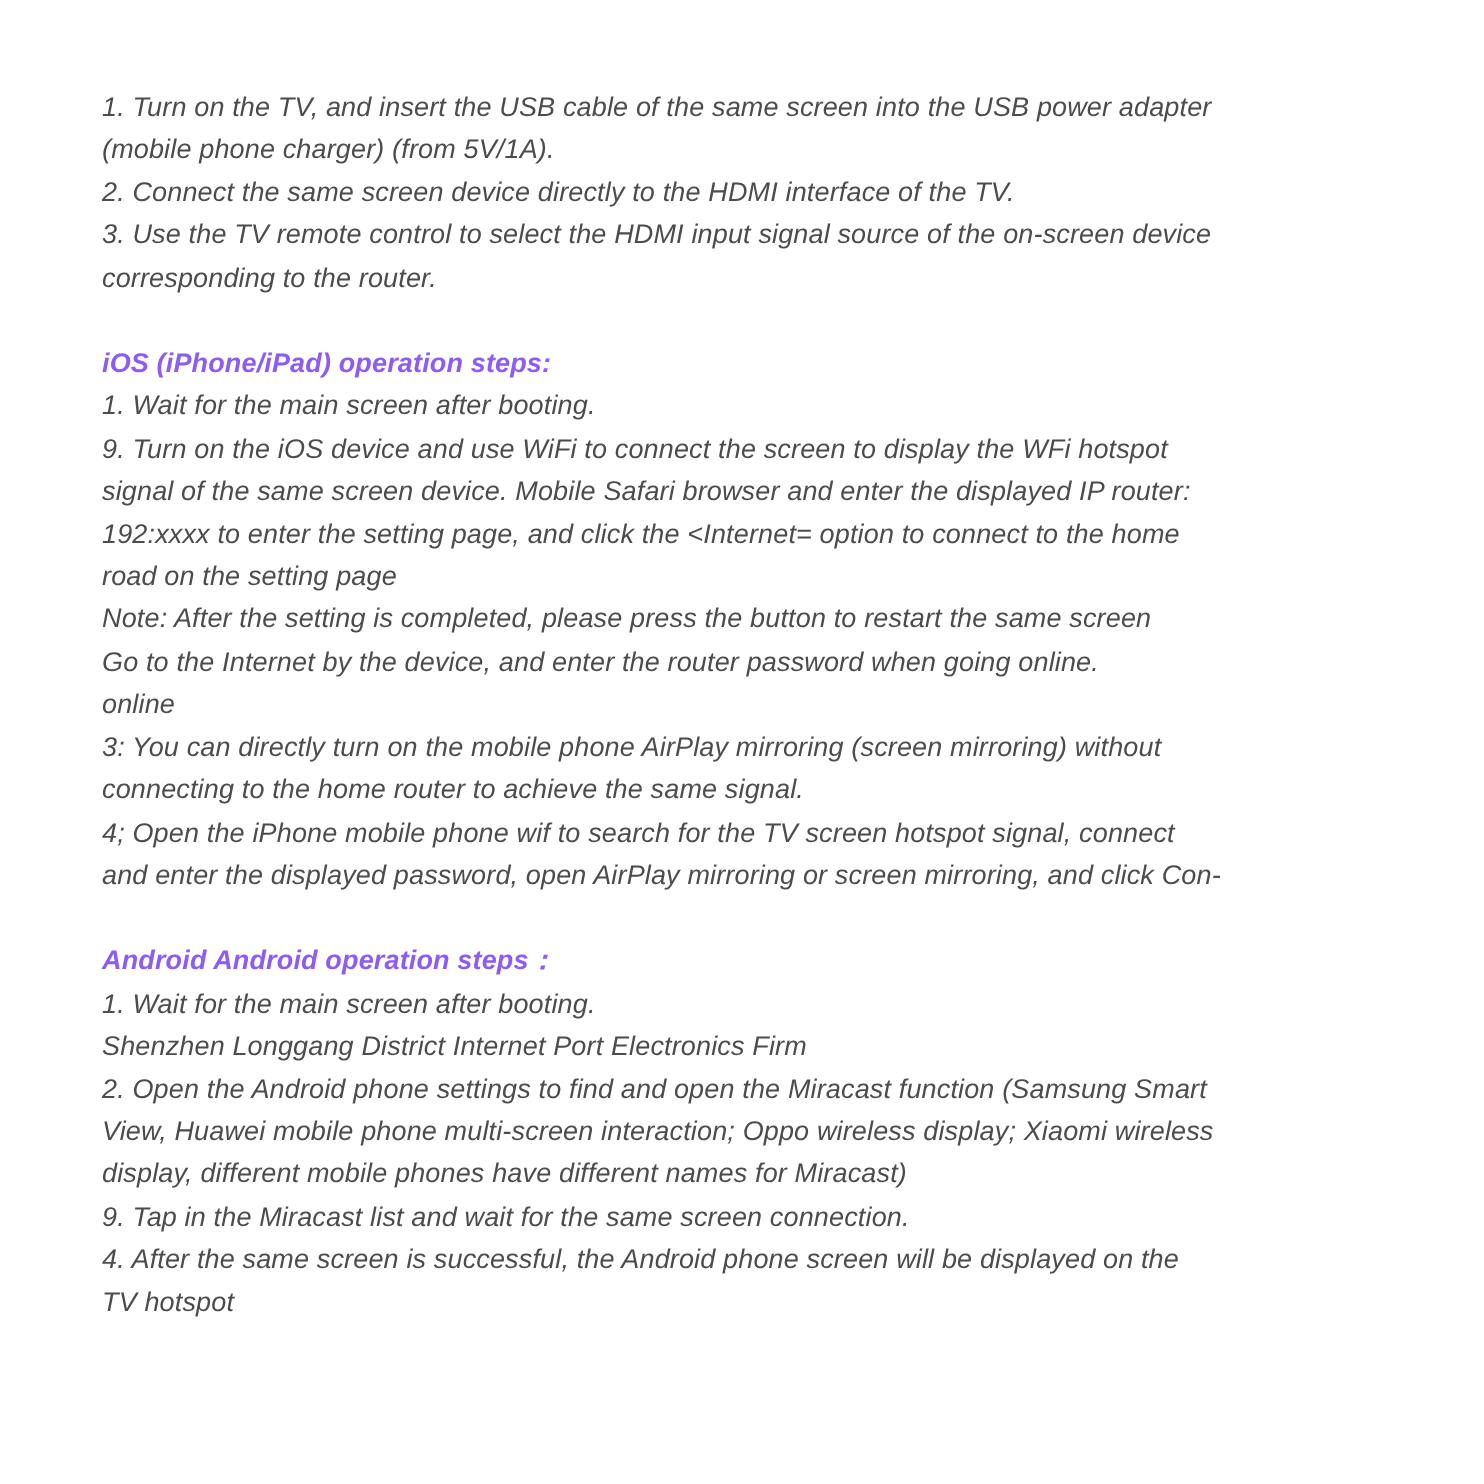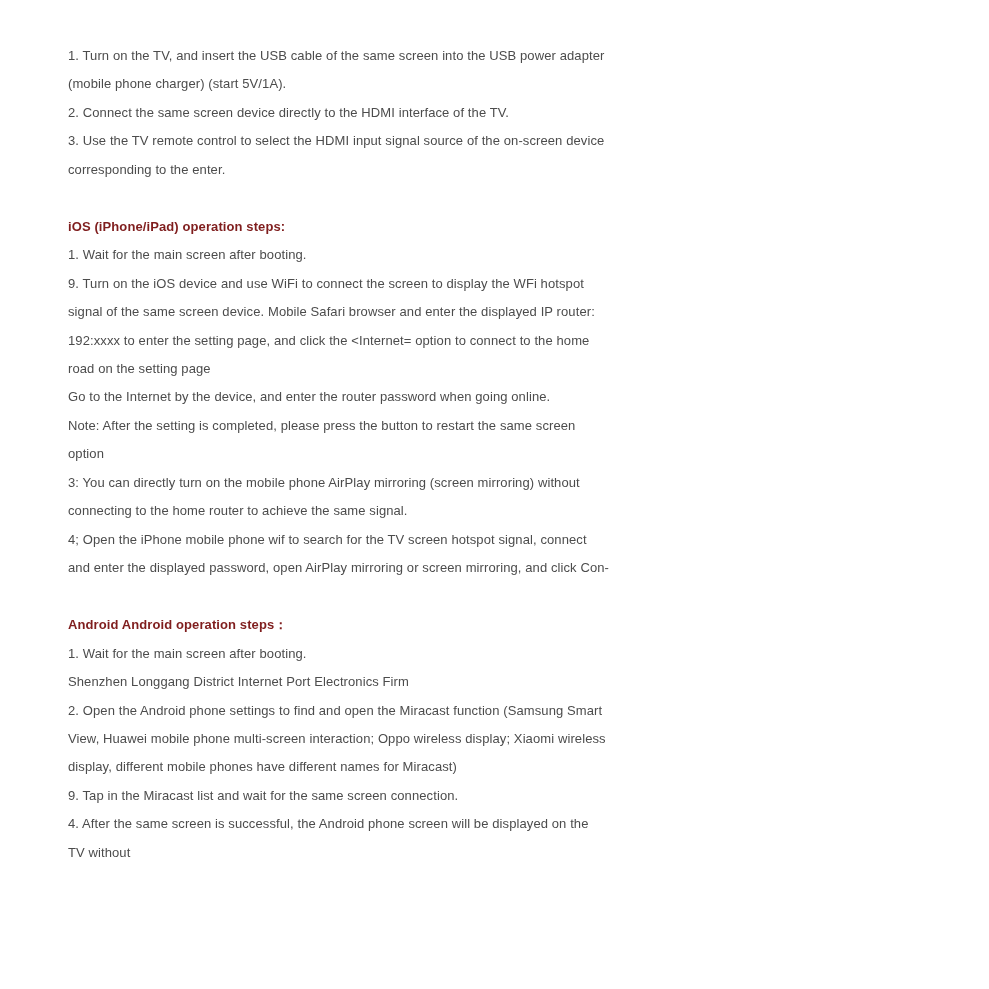--- a/index.html
+++ b/index.html
@@ -9,68 +9,69 @@
   }
   body {
     width: 989px;
     height: 989px;
     position: relative;
     font-family: "Liberation Sans", sans-serif;
     overflow: hidden;
   }
   .doc {
     position: absolute;
-    top: 42px;
+    top: 57px;
     left: 68px;
     width: 865px;
     color: #4c4c4c;
-    font-size: 13px;
+    font-size: 18px;
     line-height: 28.45px;
     letter-spacing: 0.1px;
+    font-style: italic;
   }
   .section { margin: 0; }
   .section + .section { margin-top: 28.5px; }
   .heading {
     font-weight: 700;
-    color: #7f1d1d;
+    color: #8b5cf6;
   }
   .line {
     white-space: nowrap;
   }
 </style>
 </head>
 <body>
 
 <div class="doc">
     <div class="section">
       <div class="line">1. Turn on the TV, and insert the USB cable of the same screen into the USB power adapter</div>
-      <div class="line">(mobile phone charger) (start 5V/1A).</div>
+      <div class="line">(mobile phone charger) (from 5V/1A).</div>
       <div class="line">2. Connect the same screen device directly to the HDMI interface of the TV.</div>
       <div class="line">3. Use the TV remote control to select the HDMI input signal source of the on-screen device</div>
-      <div class="line">corresponding to the enter.</div>
+      <div class="line">corresponding to the router.</div>
     </div>
     <div class="section">
       <div class="heading">iOS (iPhone/iPad) operation steps:</div>
       <div class="line">1. Wait for the main screen after booting.</div>
       <div class="line">9. Turn on the iOS device and use WiFi to connect the screen to display the WFi hotspot</div>
       <div class="line">signal of the same screen device. Mobile Safari browser and enter the displayed IP router:</div>
       <div class="line">192:xxxx to enter the setting page, and click the &lt;Internet= option to connect to the home</div>
       <div class="line">road on the setting page</div>
+      <div class="line">Note: After the setting is completed, please press the button to restart the same screen</div>
       <div class="line">Go to the Internet by the device, and enter the router password when going online.</div>
-      <div class="line">Note: After the setting is completed, please press the button to restart the same screen</div>
-      <div class="line">option</div>
+      <div class="line">online</div>
       <div class="line">3: You can directly turn on the mobile phone AirPlay mirroring (screen mirroring) without</div>
       <div class="line">connecting to the home router to achieve the same signal.</div>
       <div class="line">4; Open the iPhone mobile phone wif to search for the TV screen hotspot signal, connect</div>
       <div class="line">and enter the displayed password, open AirPlay mirroring or screen mirroring, and click Con-</div>
     </div>
     <div class="section">
       <div class="heading">Android Android operation steps：</div>
       <div class="line">1. Wait for the main screen after booting.</div>
       <div class="line">Shenzhen Longgang District Internet Port Electronics Firm</div>
       <div class="line">2. Open the Android phone settings to find and open the Miracast function (Samsung Smart</div>
       <div class="line">View, Huawei mobile phone multi-screen interaction; Oppo wireless display; Xiaomi wireless</div>
       <div class="line">display, different mobile phones have different names for Miracast)</div>
       <div class="line">9. Tap in the Miracast list and wait for the same screen connection.</div>
       <div class="line">4. After the same screen is successful, the Android phone screen will be displayed on the</div>
-      <div class="line">TV without</div>
+      <div class="line">TV hotspot</div>
     </div>
   </div>
 
 </body></html>

